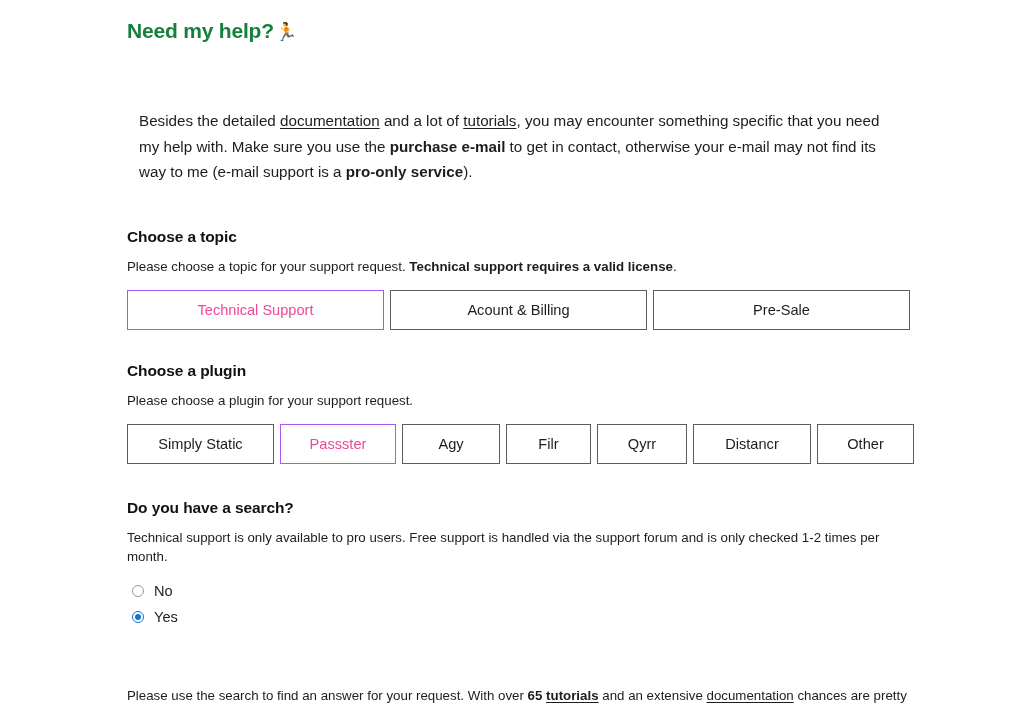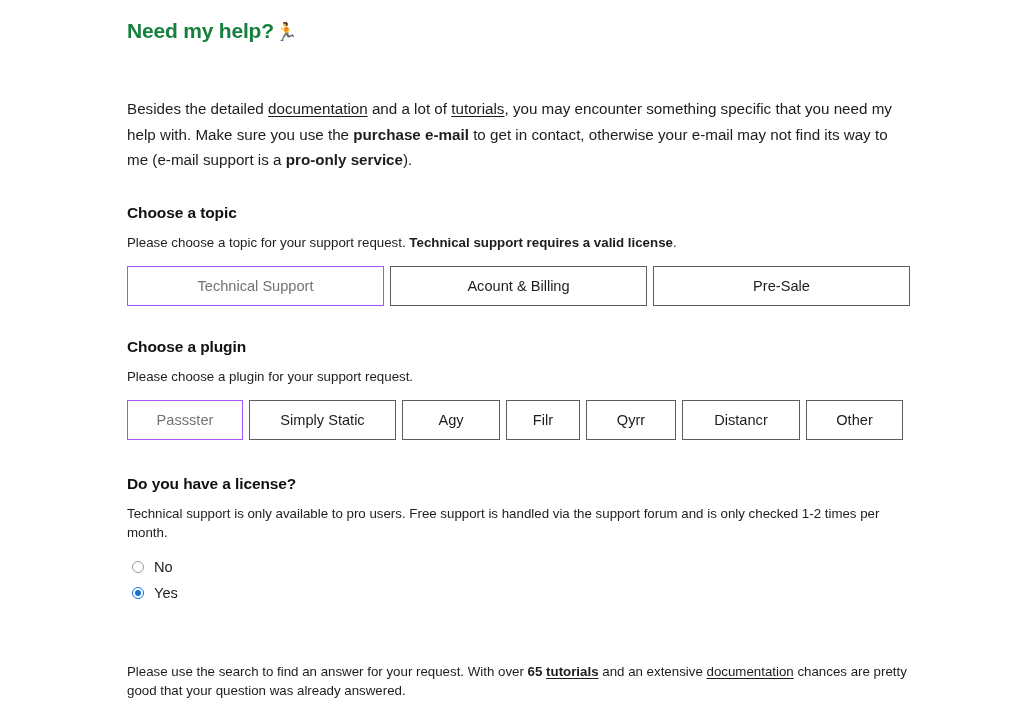--- a/index.html
+++ b/index.html
@@ -36,21 +36,21 @@
   .title-emoji {
     font-size: 18px;
     margin-left: 2px;
   }
 
   
   .intro {
     font-size: 15.2px;
     line-height: 25.6px;
     color: #1d1d1d;
-    margin: 0;
+    margin: 12px;
     padding-top: 50px;
     max-width: 783px;
   }
   .lnk {
     color: #1d1d1d;
     text-decoration: underline;
     text-underline-offset: 1.5px;
   }
   .bold { font-weight: bold; }
 
@@ -94,29 +94,29 @@
     font-family: "Liberation Sans", sans-serif;
     font-size: 14.6px;
     color: #1d1d1d;
     cursor: pointer;
     padding: 0 14px;
     white-space: nowrap;
     border-radius: 0;
   }
   .opt-btn.selected {
     border-color: #a855f7;
-    color: #737373;
+    color: #ec4899;
   }
   .topic-row .opt-btn { flex: 1 1 0; }
 
   .plugin-row .opt-btn { flex: 0 0 auto; }
   .plugin-row .opt-btn.w-passster { width: 116px; }
   .plugin-row .opt-btn.w-simply { width: 147px; }
   .plugin-row .opt-btn.w-agy { width: 98px; }
-  .plugin-row .opt-btn.w-filr { width: 74px; }
+  .plugin-row .opt-btn.w-filr { width: 85px; }
   .plugin-row .opt-btn.w-qyrr { width: 90px; }
   .plugin-row .opt-btn.w-distancr { width: 118px; }
   .plugin-row .opt-btn.w-other { width: 97px; }
 
   
   .radio-list { padding-top: 12px; }
   .radio-item {
     display: flex;
     align-items: center;
     height: 26px;
@@ -175,32 +175,32 @@
       <button class="opt-btn selected">Technical Support</button>
       <button class="opt-btn">Acount &amp; Billing</button>
       <button class="opt-btn">Pre-Sale</button>
     </div>
   </div>
 
   <div class="section sec-plugin">
     <h2 class="sec-title">Choose a plugin</h2>
     <p class="sec-desc">Please choose a plugin for your support request.</p>
     <div class="btn-row plugin-row">
+      <button class="opt-btn w-simply">Simply Static</button>
       <button class="opt-btn selected w-passster">Passster</button>
-      <button class="opt-btn w-simply">Simply Static</button>
       <button class="opt-btn w-agy">Agy</button>
       <button class="opt-btn w-filr">Filr</button>
       <button class="opt-btn w-qyrr">Qyrr</button>
       <button class="opt-btn w-distancr">Distancr</button>
       <button class="opt-btn w-other">Other</button>
     </div>
   </div>
 
   <div class="section sec-license">
-    <h2 class="sec-title">Do you have a license?</h2>
+    <h2 class="sec-title">Do you have a search?</h2>
     <p class="sec-desc">Technical support is only available to pro users. Free support is handled via the support forum and is only checked 1-2 times per month.</p>
     <div class="radio-list">
       <label class="radio-item">
         <span class="radio-mark"></span>
         <span class="radio-label">No</span>
       </label>
       <label class="radio-item checked">
         <span class="radio-mark"></span>
         <span class="radio-label">Yes</span>
       </label>

